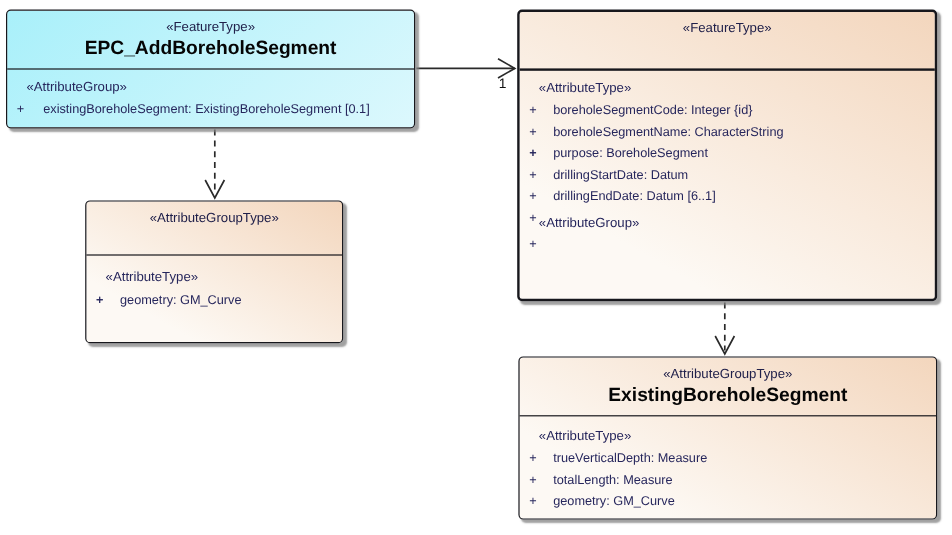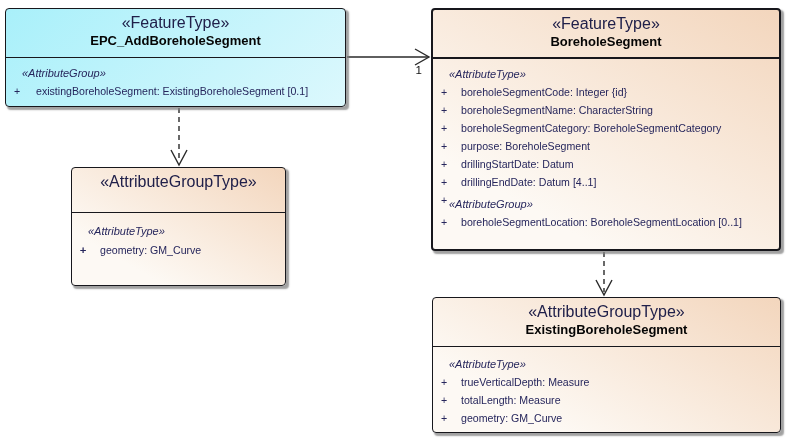--- a/index.html
+++ b/index.html
@@ -17,26 +17,26 @@
     border:1.4px solid #17171c;
     border-radius:4px;
     box-shadow:2.5px 2.5px 1.5px rgba(130,130,130,0.75);
     box-sizing:border-box;
   }
   .box.thick{border-width:2.2px;}
   .box.cyan{background:linear-gradient(135deg, var(--feature-fill) 0%, #dcf8fd 100%);}
   .box.tan{background:linear-gradient(210deg, var(--group-fill) 0%, #fdf9f4 78%);}
 
   .hdr{text-align:center;padding-top:7px;box-sizing:border-box;}
-  .hdr .stereo{font-size:16px;line-height:14px;color:#20204a;}
-  .hdr .cname{font-size:13px;line-height:16px;font-weight:bold;color:#050505;margin-top:3px;}
+  .hdr .stereo{font-size:11px;line-height:14px;color:#20204a;}
+  .hdr .cname{font-size:16px;line-height:16px;font-weight:bold;color:#050505;margin-top:3px;}
 
   .bod{border-top:1.4px solid #17171c;padding-top:6px;}
   .box.thick .bod{border-top-width:2.2px;}
-  .stereo-l{font-size:11px;line-height:18px;color:var(--uml-text);padding-left:16px;white-space:nowrap;font-style:italic;}
+  .stereo-l{font-size:11px;line-height:18px;color:var(--uml-text);padding-left:16px;white-space:nowrap;}
   .stereo-l.gap{margin-top:4px;}
   .row{position:relative;font-size:10.6px;line-height:18px;color:var(--uml-text);padding-left:28px;white-space:nowrap;}
   .row .vis{position:absolute;left:8px;top:0;}
 
   .mult{
     position:absolute;left:404px;top:64px;width:18px;text-align:right;
     font-size:11.5px;color:#111111;
   }
 </style>
 </head>
@@ -68,33 +68,32 @@
     </div>
     <div class="bod">
       <div class="stereo-l">«AttributeGroup»</div>
       <div class="row" style="padding-left:30px;"><span class="vis">+</span><span>existingBoreholeSegment: ExistingBoreholeSegment [0.1]</span></div>
     </div>
   </div>
 
   <div class="box tan thick" style="left:431px;top:8px;width:350px;height:243px;">
     <div class="hdr" style="height:47px;">
       <div class="stereo">«FeatureType»</div>
-      <div class="cname">BoreholeSegment</div>
     </div>
     <div class="bod">
       <div class="stereo-l">«AttributeType»</div>
       <div class="row"><span class="vis">+</span><span>boreholeSegmentCode: Integer {id}</span></div>
       <div class="row"><span class="vis">+</span><span>boreholeSegmentName: CharacterString</span></div>
-      <div class="row"><span class="vis">+</span><span>boreholeSegmentCategory: BoreholeSegmentCategory</span></div>
+      <div class="row"><span class="vis">+</span></div>
       <div class="row"><span class="vis">+</span><span>purpose: BoreholeSegment</span></div>
       <div class="row"><span class="vis">+</span><span>drillingStartDate: Datum</span></div>
-      <div class="row"><span class="vis">+</span><span>drillingEndDate: Datum [4..1]</span></div>
+      <div class="row"><span class="vis">+</span><span>drillingEndDate: Datum [6..1]</span></div>
       <div class="row"><span class="vis">+</span></div>
       <div class="stereo-l gap">«AttributeGroup»</div>
-      <div class="row"><span class="vis">+</span><span>boreholeSegmentLocation: BoreholeSegmentLocation [0..1]</span></div>
+      <div class="row"><span class="vis">+</span></div>
     </div>
   </div>
 
   <div class="box tan" style="left:71px;top:167px;width:215px;height:119px;">
     <div class="hdr" style="height:44px;">
       <div class="stereo">«AttributeGroupType»</div>
     </div>
     <div class="bod" style="padding-top:9px;">
       <div class="stereo-l">«AttributeType»</div>
       <div class="row" style="line-height:20px;"><span class="vis">+</span></div>

